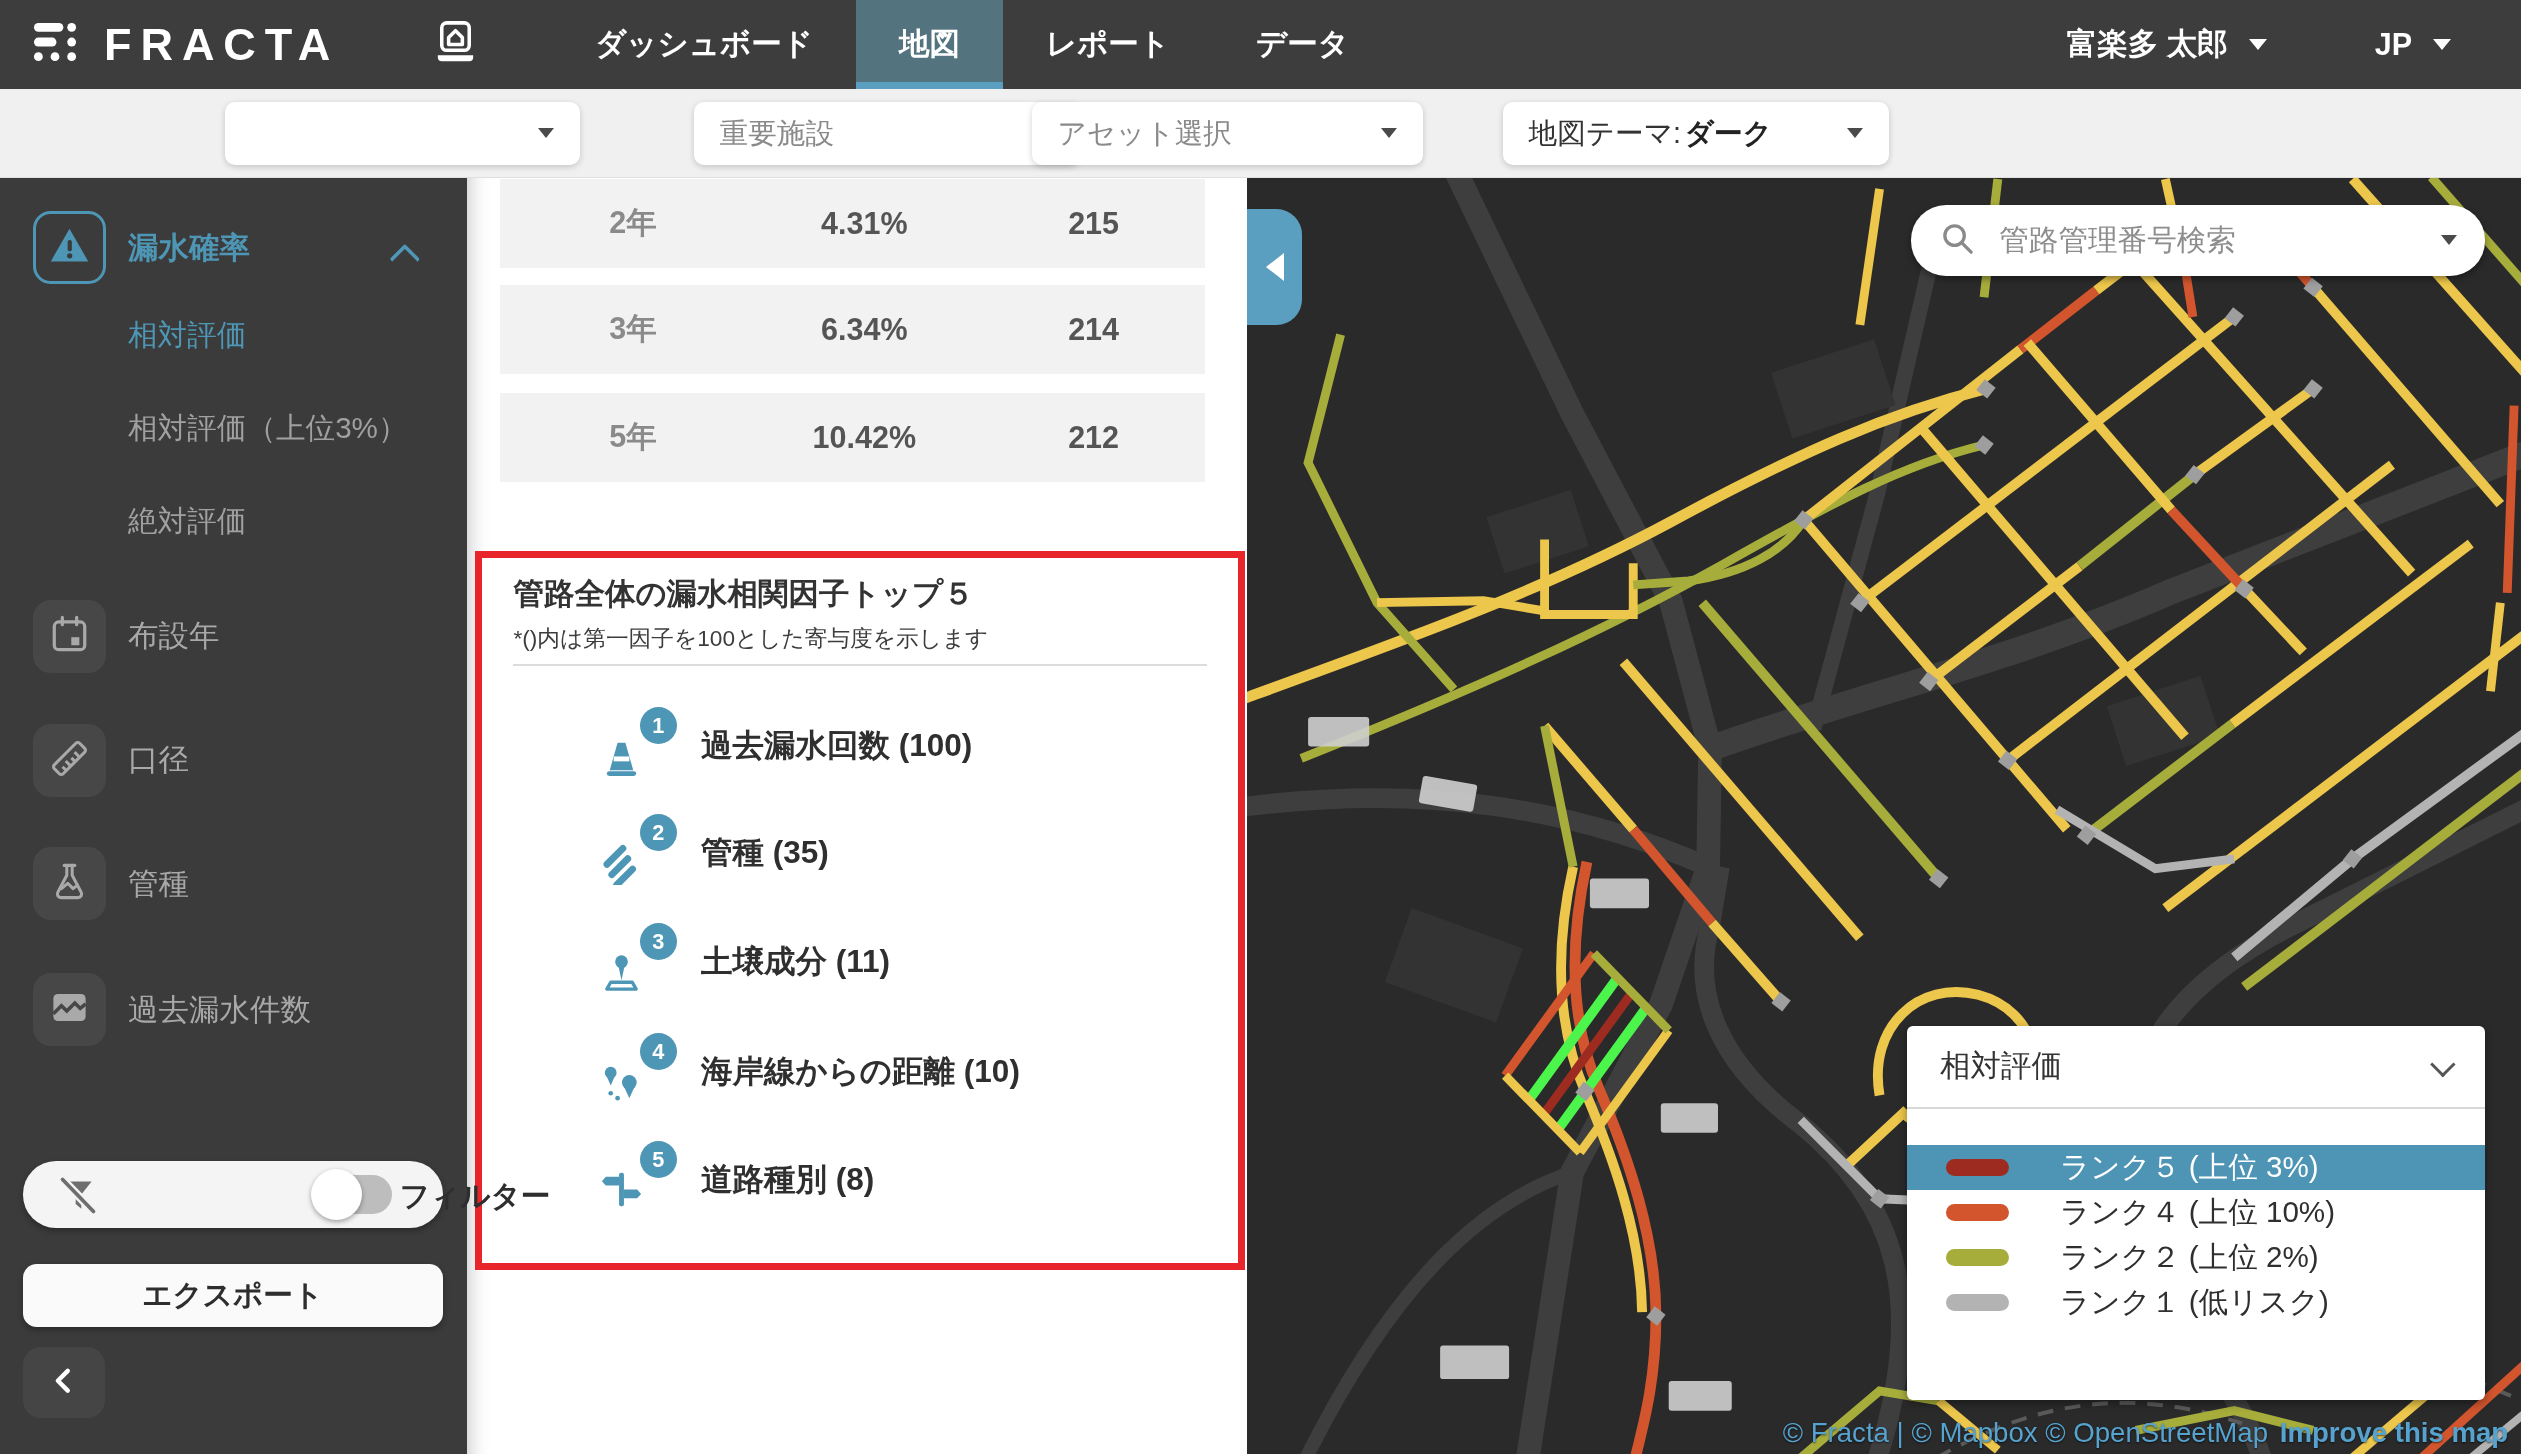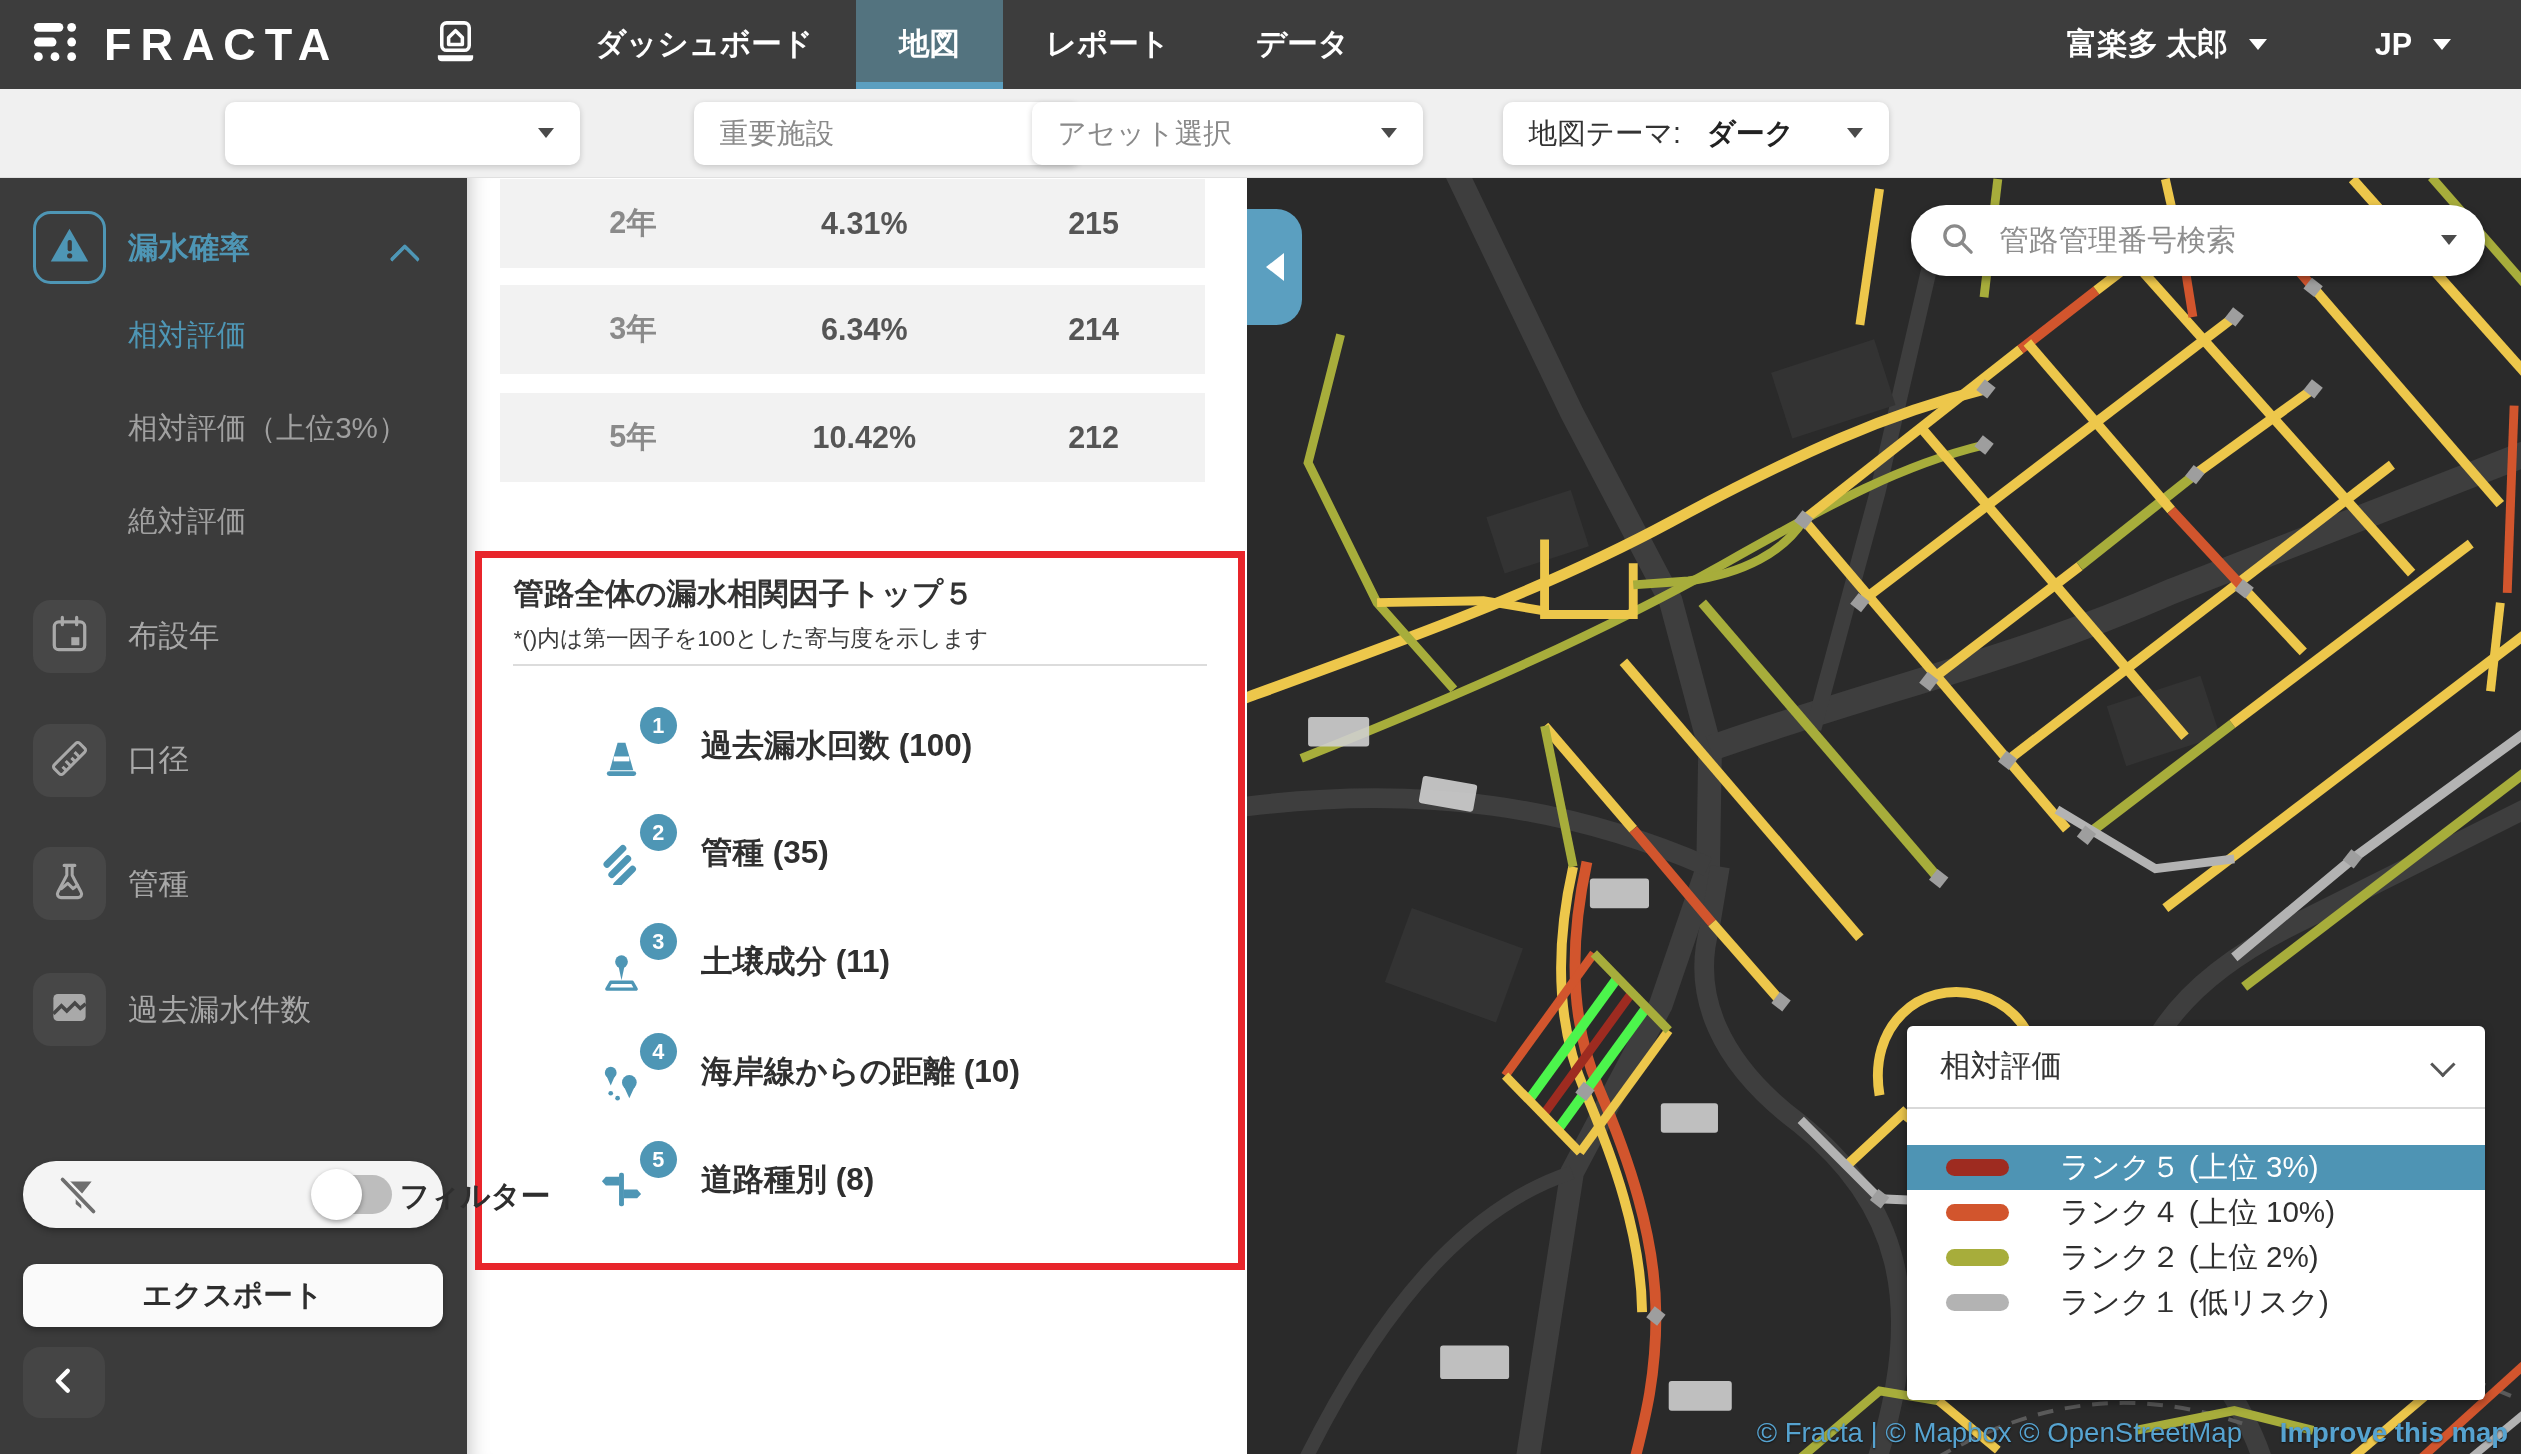--- a/index.html
+++ b/index.html
@@ -23,21 +23,21 @@
   .nav-dd{display:flex;align-items:center;gap:21px;font-size:30.5px;font-weight:bold;cursor:pointer}
   .caret{width:0;height:0;border-left:9.9px solid transparent;border-right:9.9px solid transparent;border-top:11.8px solid #fff}
   .caret.dark{border-top-color:#4a4a4a;border-left-width:8.9px;border-right-width:8.9px;border-top-width:10.8px}
 
   
   .toolbar{position:absolute;left:0;top:89px;right:0;height:89px;background:#F0F0F0;border-bottom:1px solid #E0E0E0;z-index:25}
   .toolbar-label{position:absolute;left:25.6px;top:0;height:89px;line-height:89px;font-size:28.6px;font-weight:bold;color:#2E2E2E}
   .dd{position:absolute;top:12.8px;height:63px;background:#fff;border-radius:9.9px;box-shadow:0 2px 5.9px rgba(0,0,0,.18);display:flex;align-items:center;justify-content:space-between;padding:0 25.6px;font-size:28.6px;color:#8A8A8A;cursor:pointer}
   .dd .val{white-space:nowrap}
   .dd.theme{color:#333}
-  .dd.theme .bold{font-weight:bold;margin-left:26px;color:#222}
+  .dd.theme .bold{font-weight:bold;margin-left:4px;color:#222}
 
   
   .sidebar{position:absolute;left:0;top:177px;width:467px;bottom:0;background:#3B3B3B;z-index:20}
   .icon-box{position:absolute;left:32.5px;width:73px;height:73px;border-radius:17.7px;background:#474747;color:#A9A9A9;display:flex;align-items:center;justify-content:center;cursor:pointer}
   .icon-box.active{background:#3B3B3B;border:3px solid var(--accent);color:var(--accent)}
   .side-label{position:absolute;left:128px;font-size:30.5px;color:#A8A8A8;white-space:nowrap;cursor:pointer}
   .side-label.teal{color:var(--accent);font-weight:bold}
   .sub-label{position:absolute;left:128px;font-size:29.6px;color:#A0A0A0;white-space:nowrap;cursor:pointer}
   .sub-label.selected{color:var(--accent)}
   .chev-up{position:absolute;left:394px;top:71px;width:21.7px;height:21.7px;border-left:4.9px solid var(--accent);border-top:4.9px solid var(--accent);border-radius:3px;transform:rotate(45deg);cursor:pointer}
@@ -83,21 +83,21 @@
   .legend{position:absolute;left:660px;top:849px;width:578px;height:374px;background:#fff;border-radius:5.9px;box-shadow:0 3px 9.9px rgba(0,0,0,.4)}
   .legend-head{position:relative;height:83px;border-bottom:2px solid #D9D9D9;display:flex;align-items:center;padding:0 33px;font-size:30.5px;color:#333;cursor:pointer}
   .chev-down{position:absolute;right:33px;top:29.6px;width:17.7px;height:17.7px;border-left:3.9px solid #555;border-top:3.9px solid #555;transform:rotate(-135deg)}
   .legend-rows{position:absolute;left:0;right:0;top:119px}
   .l-row{height:45px;display:flex;align-items:center;cursor:pointer}
   .l-row.selected{background:var(--selrow)}
   .l-row.selected .l-label{color:#fff}
   .swatch{width:63px;height:17.7px;border-radius:8.9px;margin-left:39px;flex:none}
   .l-label{margin-left:51px;font-size:29.6px;color:#2F2F2F;white-space:nowrap}
   .attribution{position:absolute;right:13.8px;bottom:5.9px;font-size:27.6px;color:#56A3D0;white-space:nowrap;text-shadow:0 1px 2px rgba(0,0,0,.6)}
-  .attribution .link{font-weight:bold;margin-left:30px;cursor:pointer}
+  .attribution .link{font-weight:bold;margin-left:4px;cursor:pointer}
 </style>
 </head>
 <body>
 
 <div class="app">
 
   <header class="navbar">
     <div class="brand">
       <span>
         <svg width="47" height="47" viewBox="0 0 48 48" fill="#fff">

